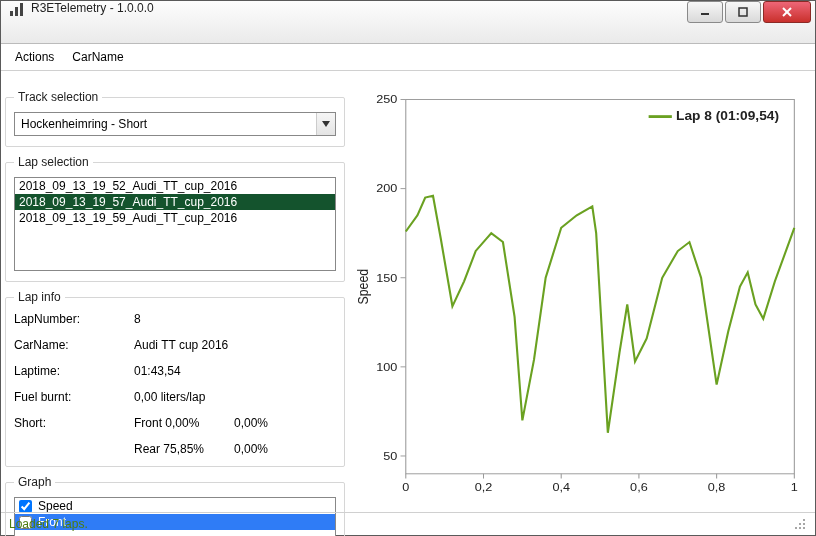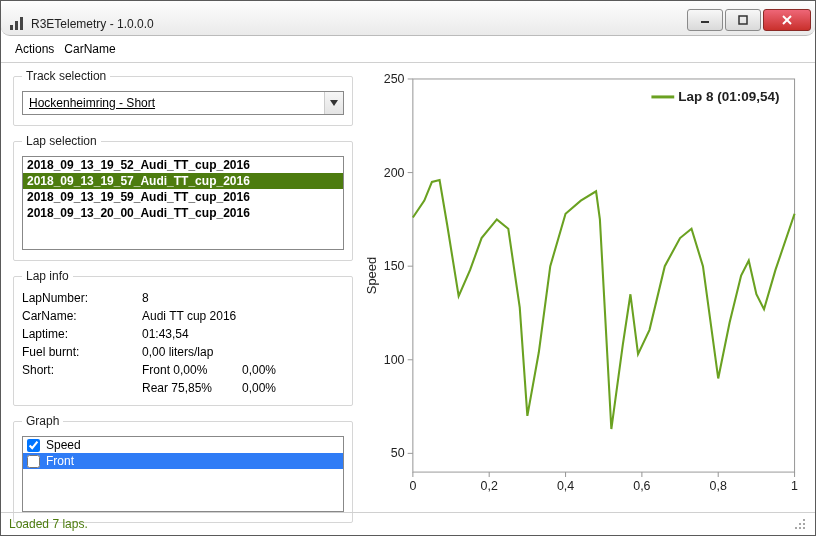--- a/index.html
+++ b/index.html
@@ -1,42 +1,42 @@
 <!DOCTYPE html>
 <html><head>
 <meta charset="utf-8">
 <style>
   html, body { margin:0; padding:0; font-family:"Segoe UI", Tahoma, sans-serif; font-size:12px; background:#fff; }
   .window { width:816px; height:536px; background:#fff; border:1px solid #5a5a5a; box-sizing:border-box; display:flex; flex-direction:column; }
-  .titlebar { height:30px; background:linear-gradient(#fdfdfd,#eaeaea); display:flex; align-items:flex-end; padding:0 4px 4px 8px; border-bottom:1px solid #bbb;border-radius:9px; }
+  .titlebar { height:30px; background:linear-gradient(#fdfdfd,#eaeaea); display:flex; align-items:flex-start; padding:0 4px 12px 8px; border-bottom:1px solid #bbb; }
   .titlebar .icon-app { width:16px; height:16px; margin-right:6px; }
   .titlebar .title { flex:1; color:#222; }
   .winbtns { display:flex; gap:2px; }
   .winbtn { width:34px; height:20px; border:1px solid #8a8a8a; border-radius:3px; background:linear-gradient(#f7f7f7,#d9d9d9); display:flex; align-items:center; justify-content:center; cursor:default; }
   .winbtn.close { background:linear-gradient(#e67,#c9302c); border-color:#8b2a26; color:#fff; width:46px; }
   .winbtn svg { display:block; }
 
-  .menubar { height:26px; display:flex; align-items:center; gap:10px; padding:0 14px; border-bottom:1px solid #d0d0d0; }
+  .menubar { height:26px; display:flex; align-items:center; gap:18px; padding:0 14px; border-bottom:1px solid #d0d0d0; }
   .menuitem { cursor:default; }
 
-  .client { flex:1; display:flex; padding:6px 8px 4px 12px; gap:8px; min-height:0; }
+  .client { flex:1; display:flex; padding:6px 8px 4px 4px; gap:8px; min-height:0;margin-top:13px; }
   .left { width:340px; display:flex; flex-direction:column; gap:8px; }
 
   fieldset.group { border:1px solid #d6d6d6; border-radius:2px; margin:0; padding:8px 8px 10px 8px; }
   fieldset.group legend { padding:0 4px; color:#222; }
 
-  .combo { display:flex; border:1px solid #888; height:22px; background:#eab308;text-decoration:underline; }
+  .combo { display:flex; border:1px solid #888; height:22px; background:#eab308; }
   .combo input { flex:1; border:none; padding:0 6px; font:inherit; outline:none; }
   .combo .arrow { width:18px; display:flex; align-items:center; justify-content:center; border-left:1px solid #ccc; background:linear-gradient(#f6f6f6,#e4e4e4); }
 
   .listbox { border:1px solid #888; background:#fff; height:92px; overflow:auto; }
-  .listitem { padding:1px 4px; white-space:nowrap; cursor:default;font-weight:bold; }
-  .listitem.selected { background:#4d7c0f; color:#fff; }
-
-  .kv { display:grid; grid-template-columns:120px 100px 70px; row-gap:4px; }
+  .listitem { padding:1px 4px; white-space:nowrap; cursor:default; }
+  .listitem.selected { background:#14532d; color:#fff; }
+
+  .kv { display:grid; grid-template-columns:120px 100px 70px; row-gap:12px; }
   .kv div { white-space:nowrap; }
 
   .chklist { border:1px solid #888; background:#fff; height:74px; }
   .chkrow { display:flex; align-items:center; gap:6px; padding:1px 4px; cursor:default; }
   .chkrow.selected { background:#2f7cf6; color:#fff; }
   .chkrow input[type=checkbox] { margin:0; width:13px; height:13px; }
 
   .right { flex:1; display:flex; }
   .chart { flex:1; position:relative; }
   .chart svg { width:100%; height:100%; }
@@ -99,21 +99,20 @@
             </div>
         </div>
       </fieldset>
 
       <fieldset class="group">
         <legend>Lap selection</legend>
         <div class="listbox" id="lap-list">
             <div class="listitem">2018_09_13_19_52_Audi_TT_cup_2016</div>
             <div class="listitem selected">2018_09_13_19_57_Audi_TT_cup_2016</div>
             <div class="listitem">2018_09_13_19_59_Audi_TT_cup_2016</div>
-            <div class="listitem">2018_09_13_20_00_Audi_TT_cup_2016</div>
           </div>
       </fieldset>
 
       <fieldset class="group">
         <legend>Lap info</legend>
         <div class="kv">
           <div>LapNumber:</div>
           <div>8</div>
             <div></div>
           <div>CarName:</div>

